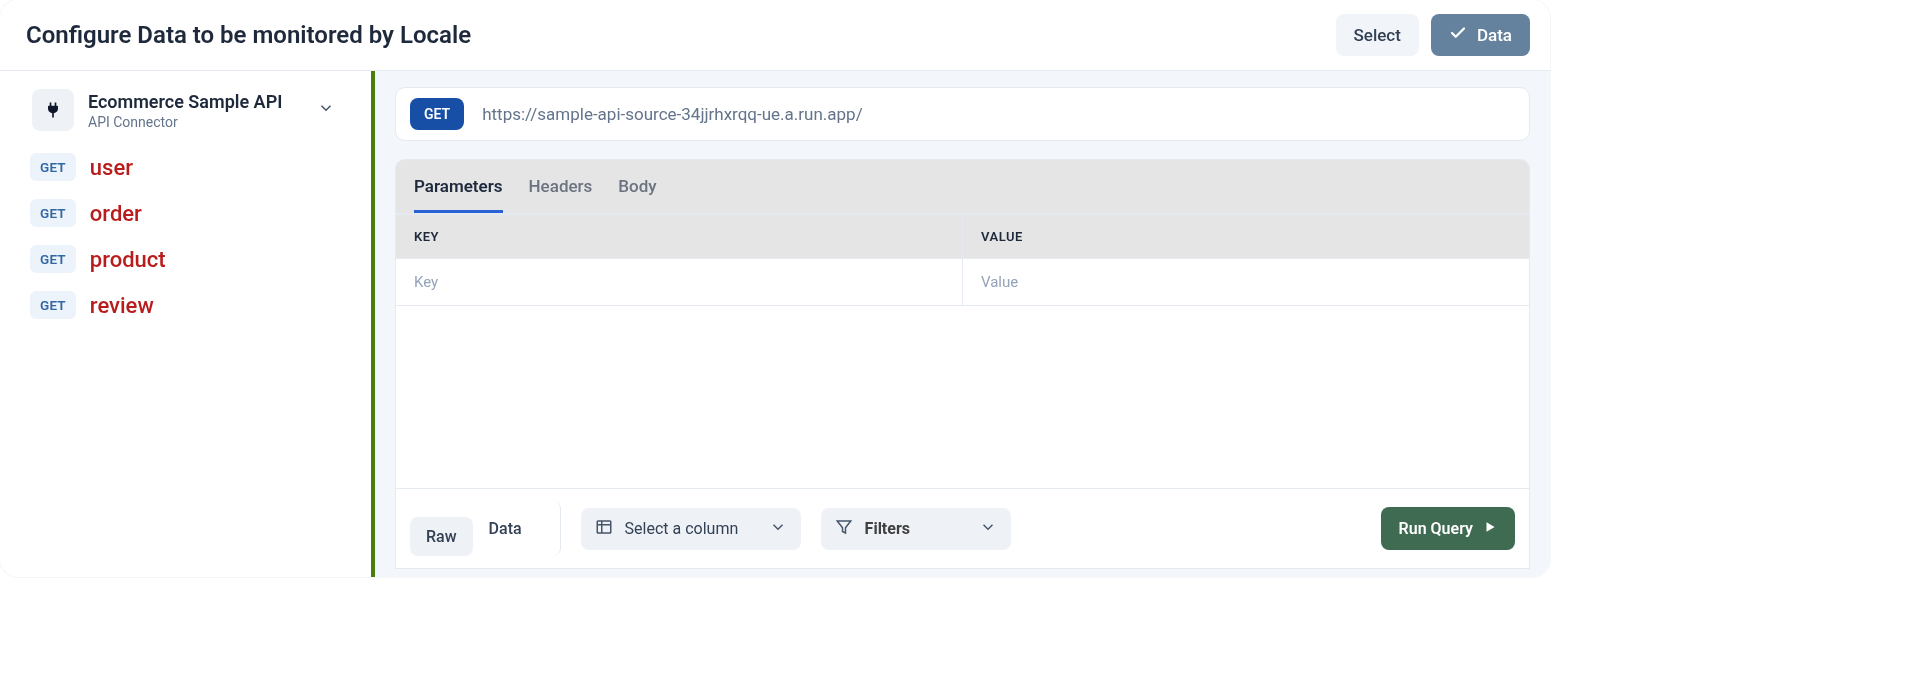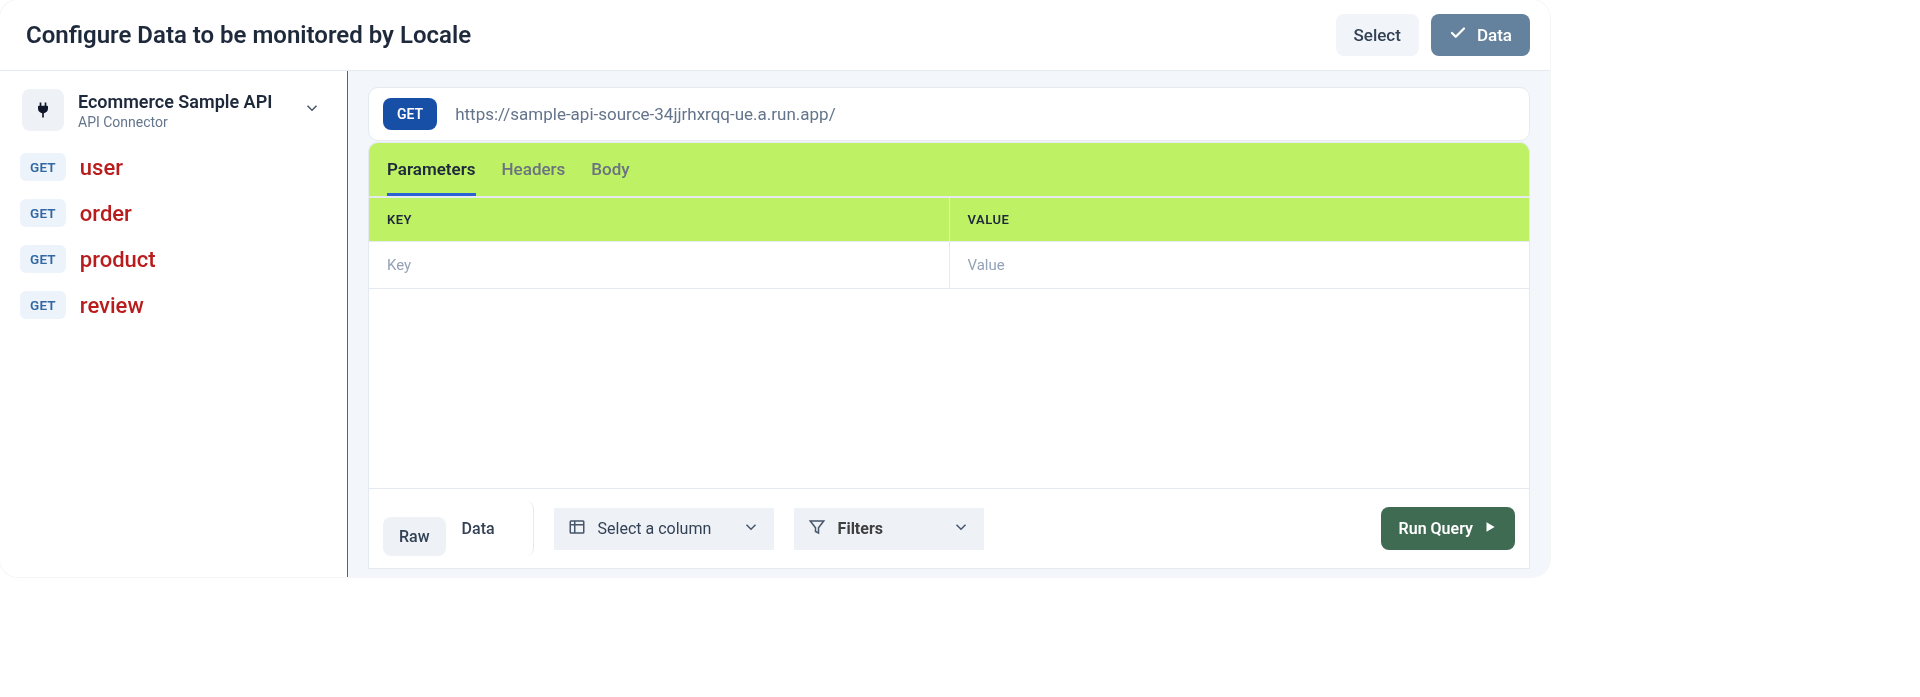--- a/index.html
+++ b/index.html
@@ -45,21 +45,21 @@
     font-size: 17px;
     font-weight: 500;
     cursor: pointer;
     font-family: inherit;
   }
   .btn-cancel { background: #f1f5f9; color: #334155; }
   .btn-done { background: #64829e; color: #fff; }
   .btn-done svg { width: 18px; height: 18px; stroke: #fff; }
 
   .body-row { display: flex; flex: 1; min-height: 0; }
-  .sidebar { width: 348px; border-right: 1px solid #4d7c0f; padding: 12px 20px; }
+  .sidebar { width: 375px; border-right: 4px solid #4d7c0f; padding: 12px 30px; }
   .connector-row {
     display: flex;
     align-items: center;
     gap: 14px;
     padding: 6px 6px 14px 2px;
   }
   .connector-icon {
     width: 42px; height: 42px;
     background: #eef2f7;
     border-radius: 8px;
@@ -93,21 +93,21 @@
   .main-method-badge{
     background:#174ea6;
     color:#fff;
     font-size:14px; font-weight:600;
     padding:8px 14px;
     border-radius:8px;
   }
   .url-text{ font-size:17px; color:#64748b; flex:1; white-space:nowrap; overflow:hidden; text-overflow:ellipsis;}
 
   .tabs-card{
-    background:#bef264; margin:1px 20px 0 20px; border-radius:10px 10px 0 0;
+    background:#e5e5e5; margin:18px 20px 0 20px; border-radius:10px 10px 0 0;
     border:1px solid #e5e9f0; border-bottom:none;
   }
   .tab-row{ display:flex; gap:26px; padding:0 18px; border-bottom:1px solid #e5e9f0;}
   .tab{
     padding:16px 0 14px 0; font-size:17px; font-weight:500; color:#6b7280; cursor:pointer;
     border-bottom:3px solid transparent;
   }
   .tab.active{ color:#1e293b; font-weight:600; border-bottom-color:#2a61d4;}
   .section-title{ font-size:17px; font-weight:600; color:#1e293b; padding:16px 18px 10px 18px;}
   .kv-table{ width:100%; }
@@ -130,21 +130,21 @@
     display:flex; align-items:center; gap:20px;
   }
   .toggle-group{ display:flex; background:transparent; border-radius:8px; border-right: 1px solid #e5e9f0; padding-right: 22px;}
   .toggle-btn{
     padding:10px 16px; font-size:16px; font-weight:500; color:#334155;
     background:transparent; border:none; border-radius:8px; cursor:pointer; font-family: inherit;
   }
   .toggle-btn.active{ background:#eef2f7;margin-top:16px;}
   .select-like{
     display:flex; align-items:center; gap:12px;
-    background:#eef2f7; border-radius:0; padding:10px 14px;
+    background:#eef2f7; border-radius:8px; padding:10px 14px;
     font-size:16px; color:#334155; cursor:pointer; min-width: 220px; justify-content: space-between;
   }
   .select-like .lead { display:flex; align-items:center; gap:12px;}
   .select-like svg{ width:18px; height:18px; stroke:#475569; fill:none; stroke-width:2;}
   .select-placeholder{ color:#404040;font-weight:bold;}
   .run-btn{
     margin-left:auto;
     background:#3f6b53; color:#fff; border:none; border-radius:8px;
     padding:12px 18px; font-size:16px; font-weight:600; cursor:pointer;
     display:flex; align-items:center; gap:10px; font-family: inherit;

